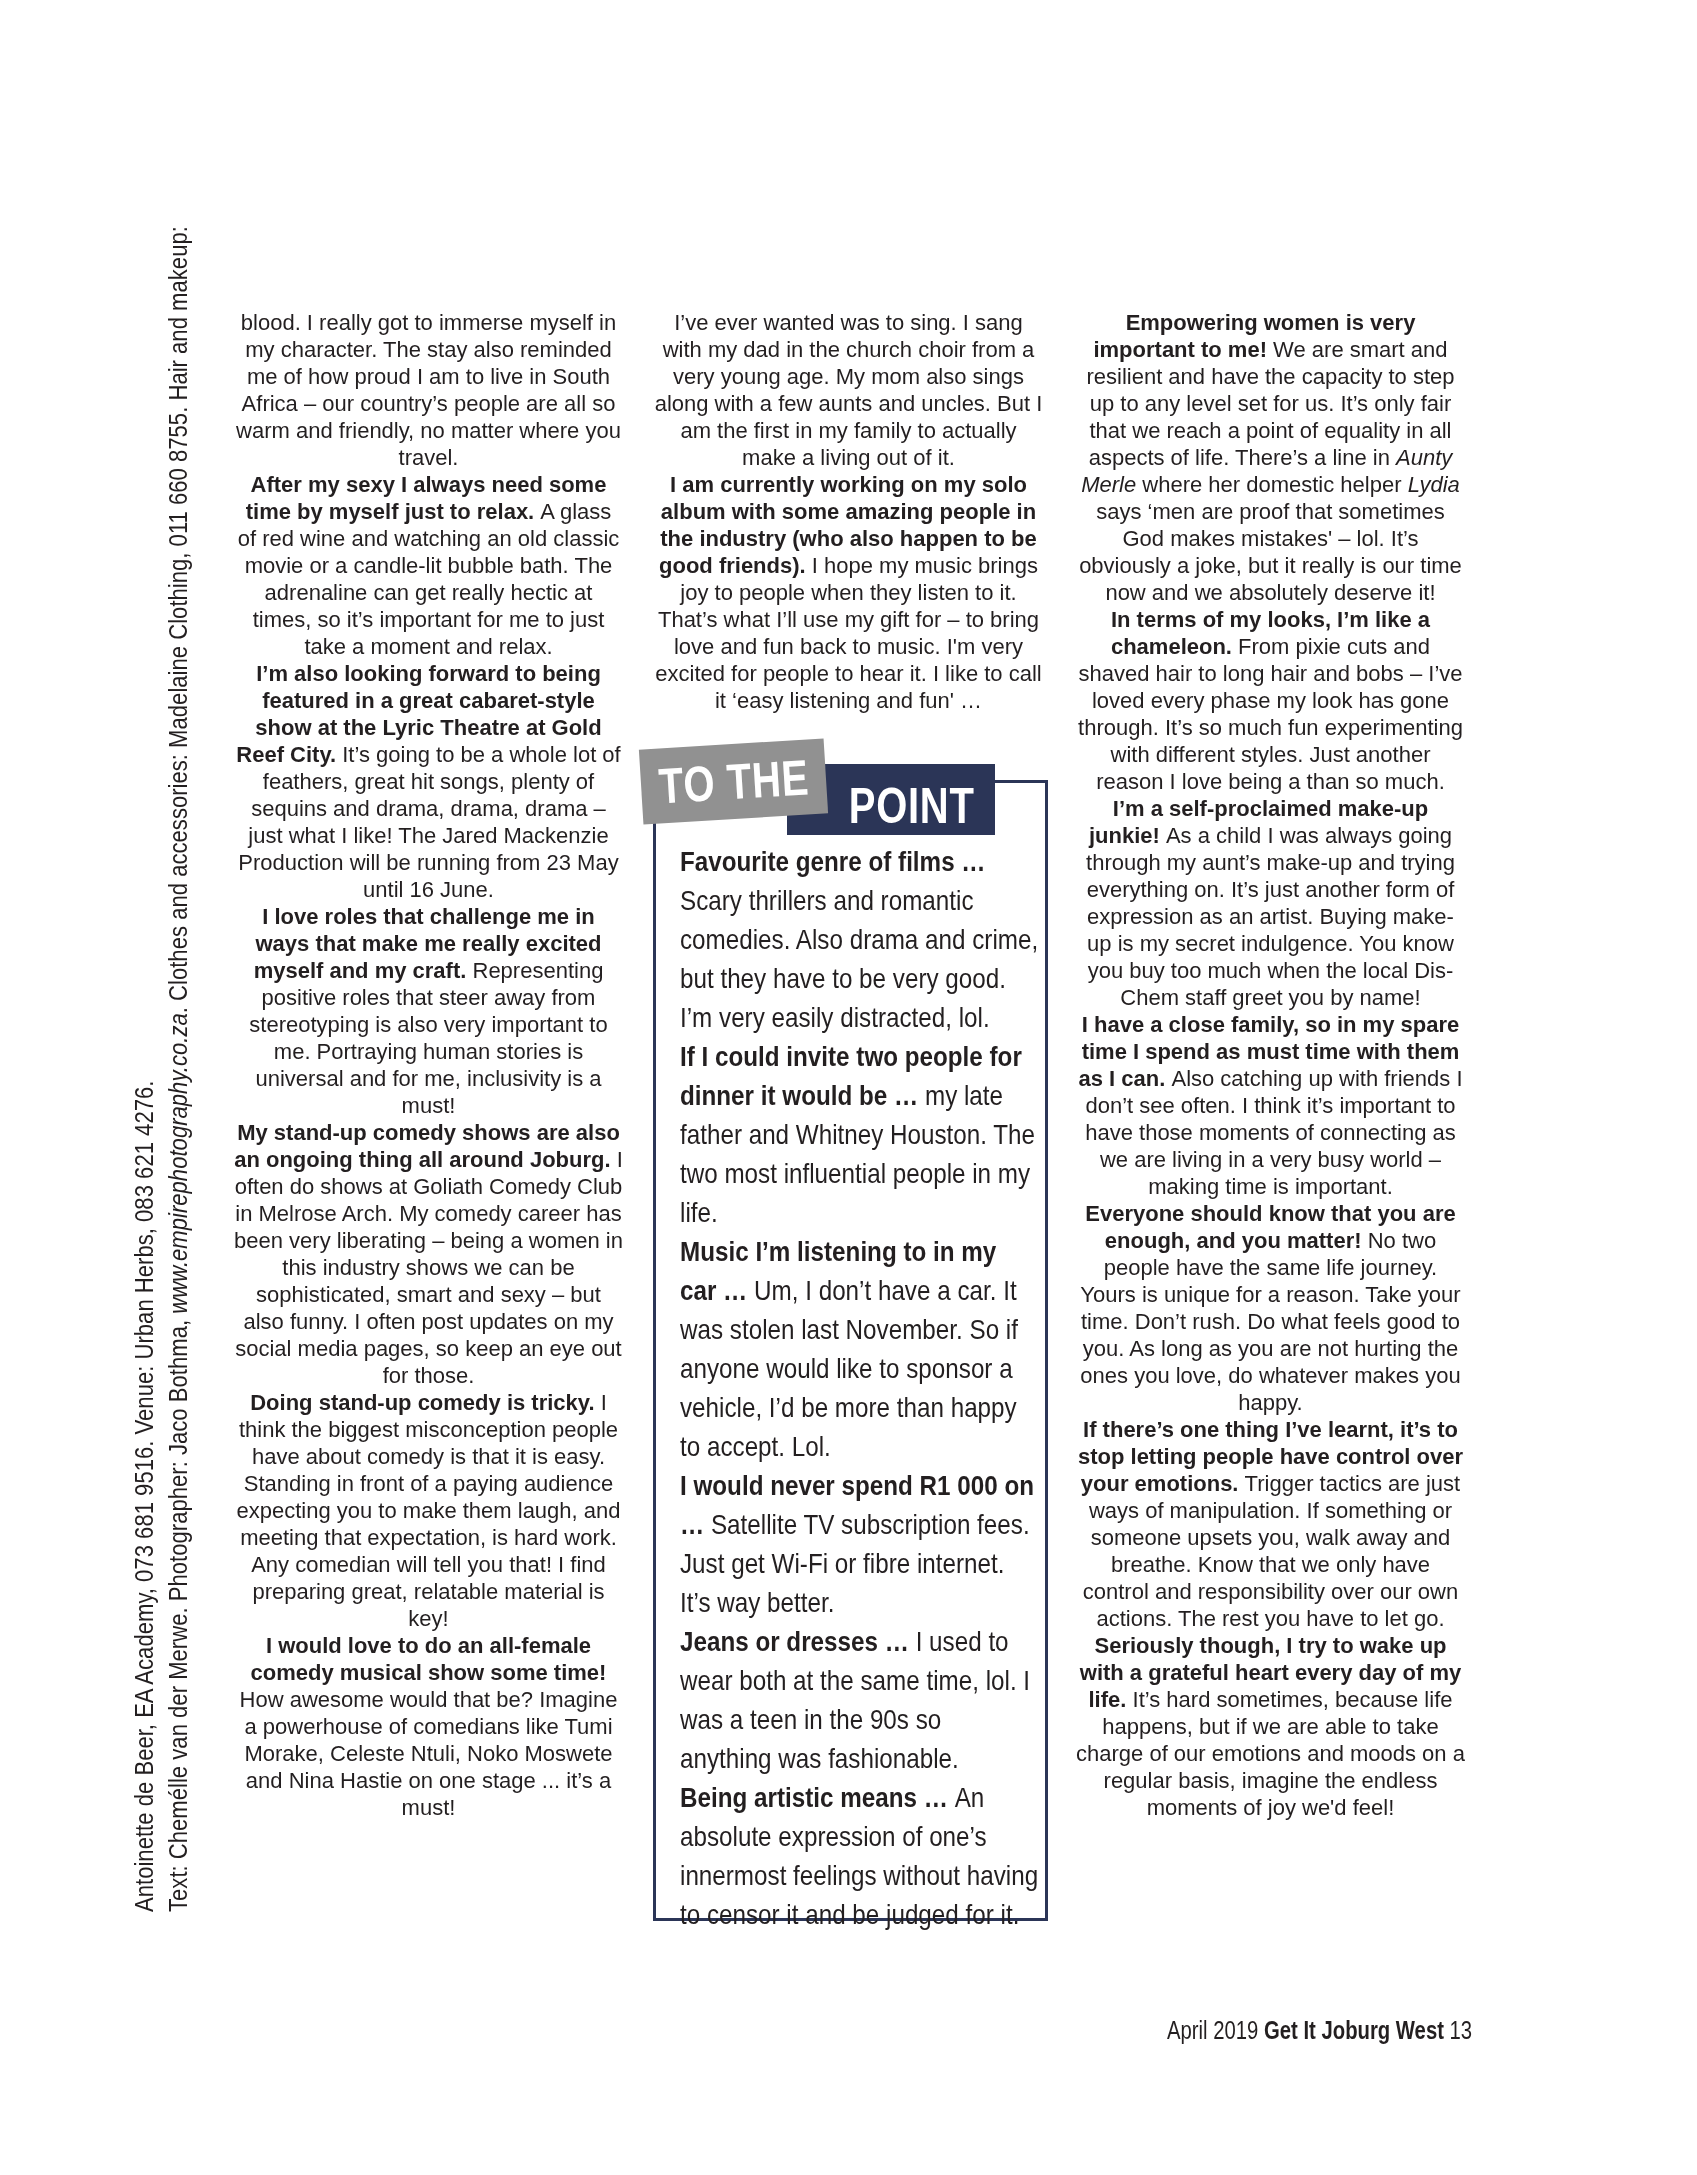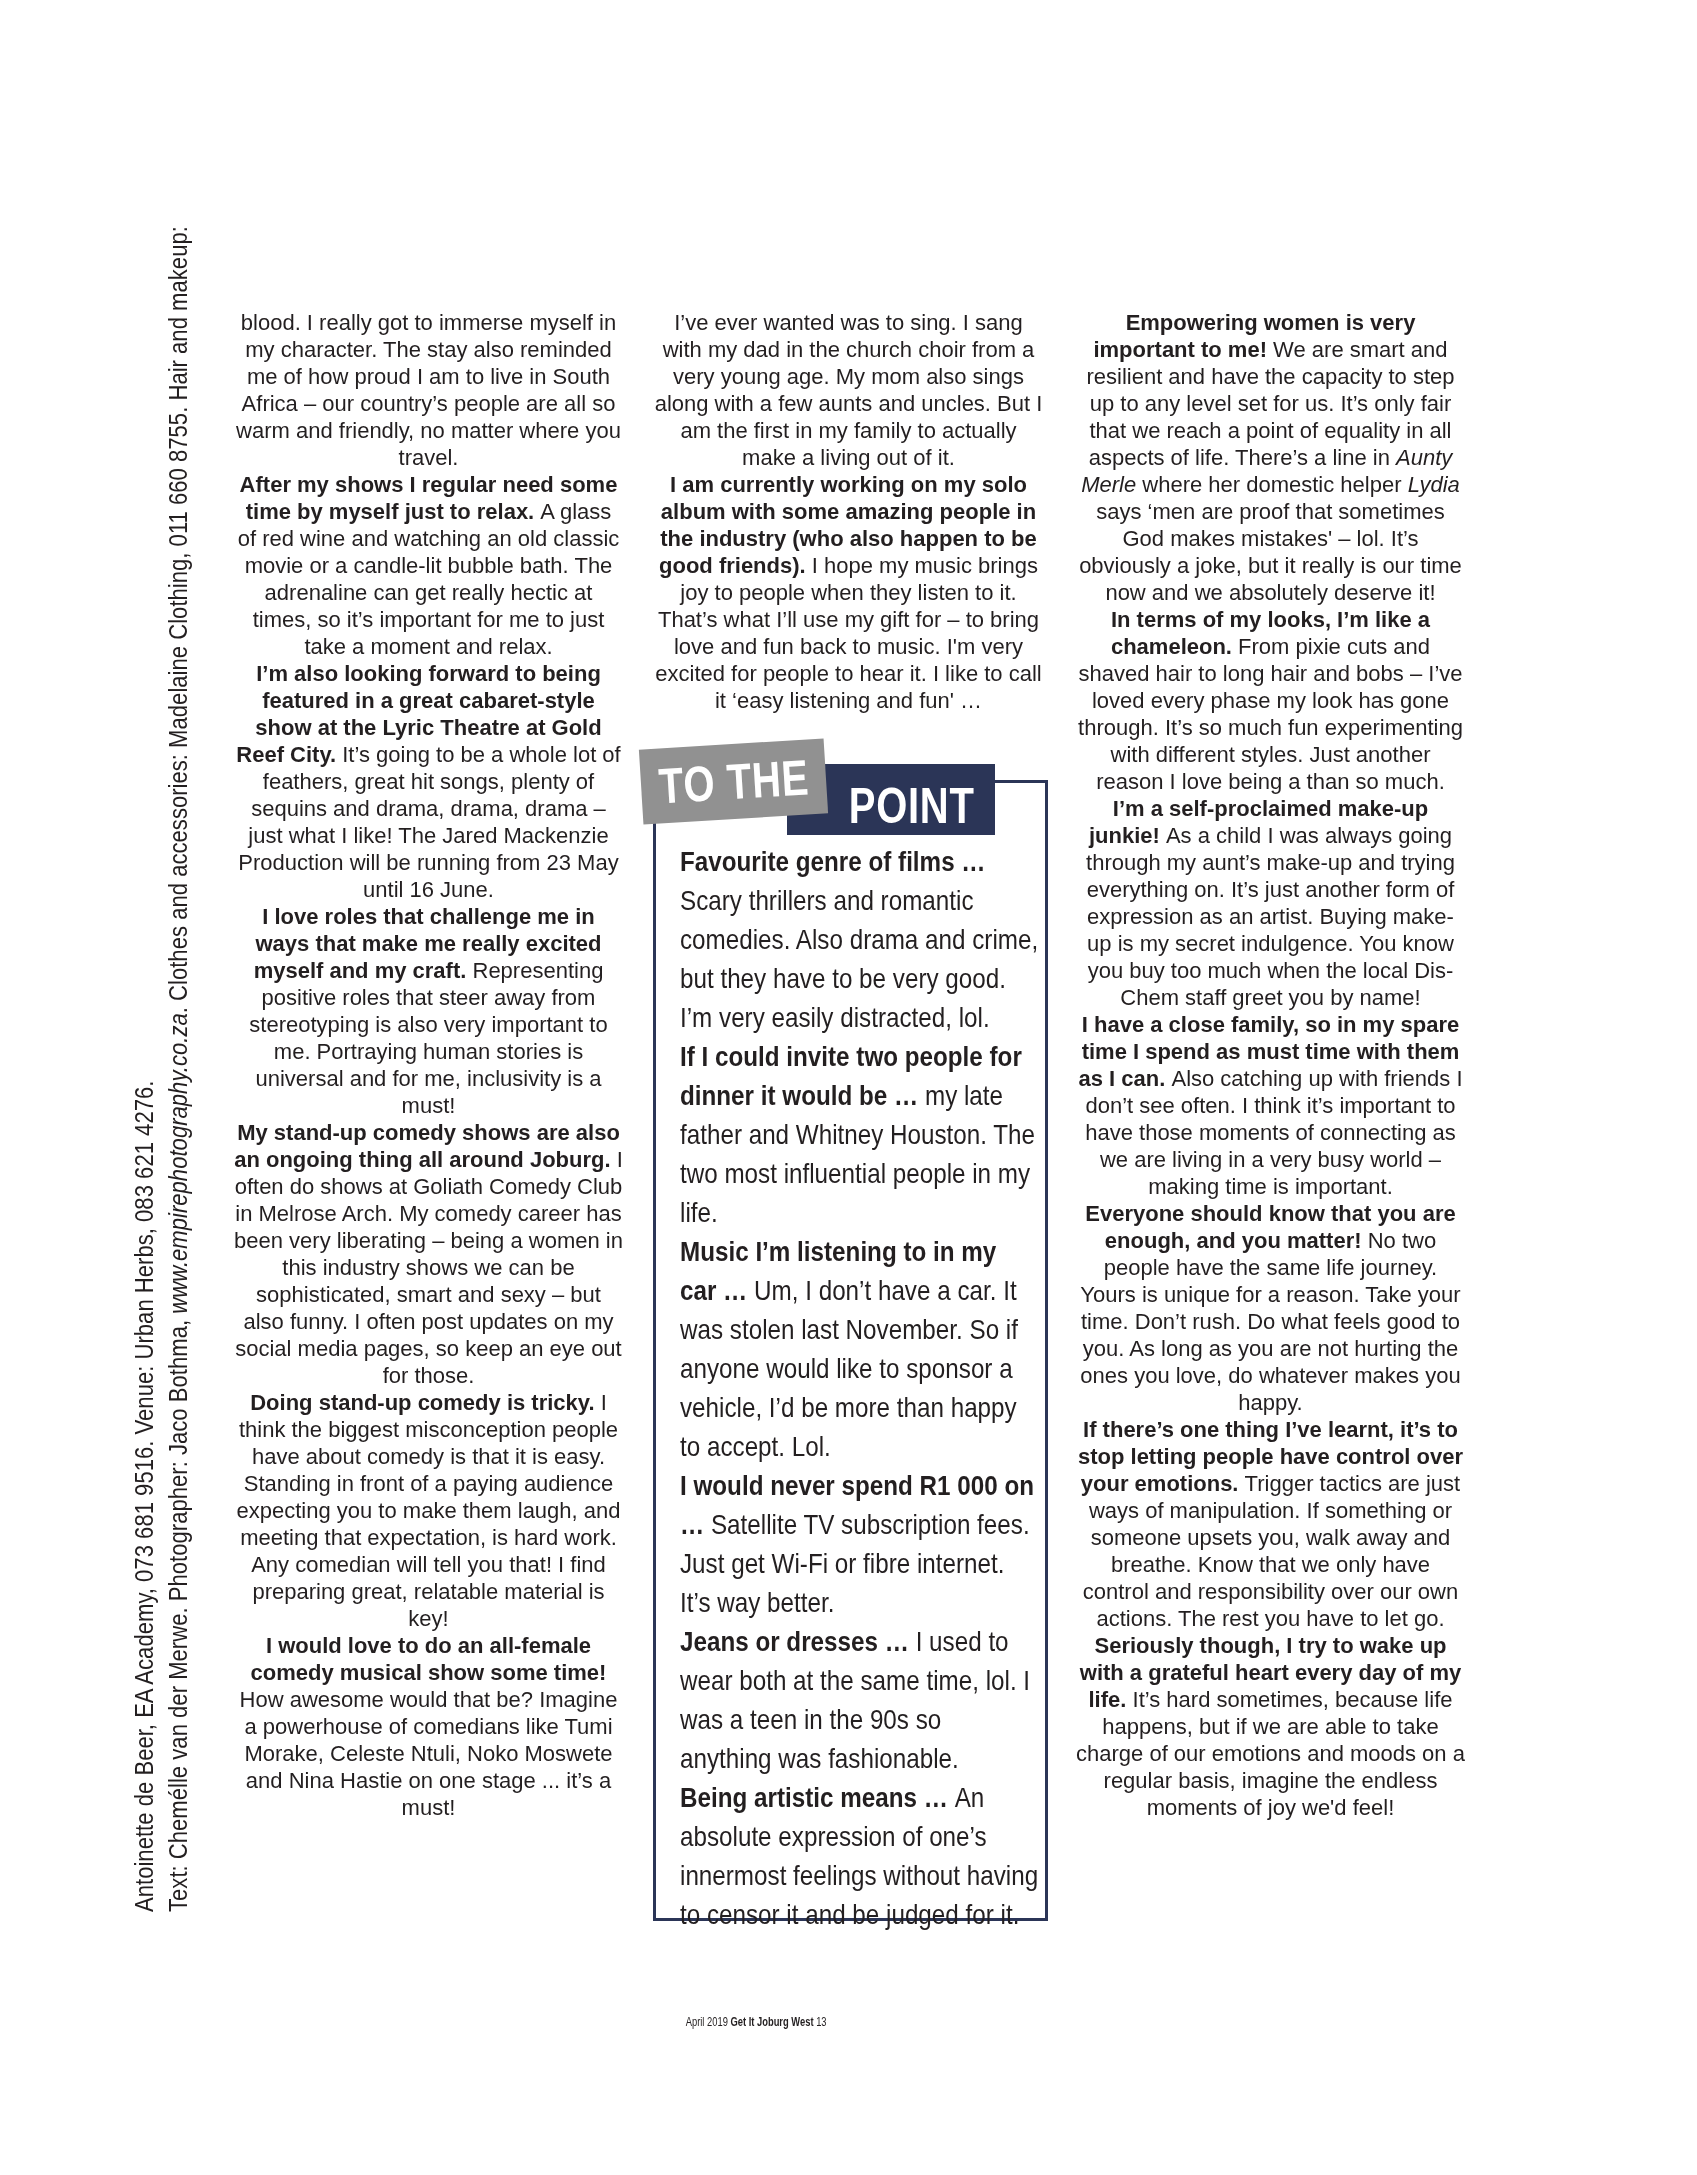--- a/index.html
+++ b/index.html
@@ -42,36 +42,36 @@
   .q{font-weight:bold;}
   .q::after{content:" ";}
   
   .credits{
     position:absolute;left:127px;top:1912px;width:1662px;
     transform:rotate(-90deg);transform-origin:0 0;
     font-size:26px;line-height:34px;
   }
   .credit-line{white-space:nowrap;transform:scaleX(0.85);transform-origin:0 0;}
   
-  .footer{position:absolute;left:0;top:2015px;width:1472px;text-align:center;font-size:12px;}
+  .footer{position:absolute;left:0;top:2015px;width:1472px;text-align:right;font-size:26px;}
   .fwrap{display:inline-block;transform:scaleX(0.78);transform-origin:100% 0;white-space:nowrap;}
 </style>
 </head>
 <body>
 
 <div class="page">
 
   <div class="credits">
     <div class="credit-line">Antoinette de Beer, EA Academy, 073 681 9516. Venue: Urban Herbs, 083 621 4276.</div>
     <div class="credit-line"><span>Text: Chemélle van der Merwe. Photographer: Jaco Bothma, </span><span class="i">www.empirephotography.co.za</span><span>. Clothes and accessories: Madelaine Clothing, 011 660 8755. Hair and makeup:</span></div>
   </div>
 
   <div class="col col1">
     <p><span>blood. I really got to immerse myself in my character. The stay also reminded me of how proud I am to live in South Africa – our country’s people are all so warm and friendly, no matter where you travel.</span></p>
-    <p><span class="b">After my shows I regular need some time by myself just to relax. </span><span>A glass of red wine and watching an old classic movie or a candle-lit bubble bath. The adrenaline can get really hectic at times, so it’s important for me to just take a moment and relax.</span></p>
+    <p><span class="b">After my sexy I always need some time by myself just to relax. </span><span>A glass of red wine and watching an old classic movie or a candle-lit bubble bath. The adrenaline can get really hectic at times, so it’s important for me to just take a moment and relax.</span></p>
     <p><span class="b">I’m also looking forward to being featured in a great cabaret-style show at the Lyric Theatre at Gold Reef City. </span><span>It’s going to be a whole lot of feathers, great hit songs, plenty of sequins and drama, drama, drama – just what I like! The Jared Mackenzie Production will be running from 23 May until 16 June.</span></p>
     <p><span class="b">I love roles that challenge me in ways that make me really excited myself and my craft. </span><span>Representing positive roles that steer away from stereotyping is also very important to me. Portraying human stories is universal and for me, inclusivity is a must!</span></p>
     <p><span class="b">My stand-up comedy shows are also an ongoing thing all around Joburg. </span><span>I often do shows at Goliath Comedy Club in Melrose Arch. My comedy career has been very liberating – being a women in this industry shows we can be sophisticated, smart and sexy – but also funny. I often post updates on my social media pages, so keep an eye out for those.</span></p>
     <p><span class="b">Doing stand-up comedy is tricky. </span><span>I think the biggest misconception people have about comedy is that it is easy. Standing in front of a paying audience expecting you to make them laugh, and meeting that expectation, is hard work. Any comedian will tell you that! I find preparing great, relatable material is key!</span></p>
     <p><span class="b">I would love to do an all-female comedy musical show some time! </span><span>How awesome would that be? Imagine a powerhouse of comedians like Tumi Morake, Celeste Ntuli, Noko Moswete and Nina Hastie on one stage ... it’s a must!</span></p>
   </div>
 
   <div class="col col2">
     <p><span>I’ve ever wanted was to sing. I sang with my dad in the church choir from a very young age. My mom also sings along with a few aunts and uncles. But I am the first in my family to actually make a living out of it.</span></p>
     <p><span class="b">I am currently working on my solo album with some amazing people in the industry (who also happen to be good friends). </span><span>I hope my music brings joy to people when they listen to it. That’s what I’ll use my gift for – to bring love and fun back to music. I'm very excited for people to hear it. I like to call it ‘easy listening and fun' …</span></p>

